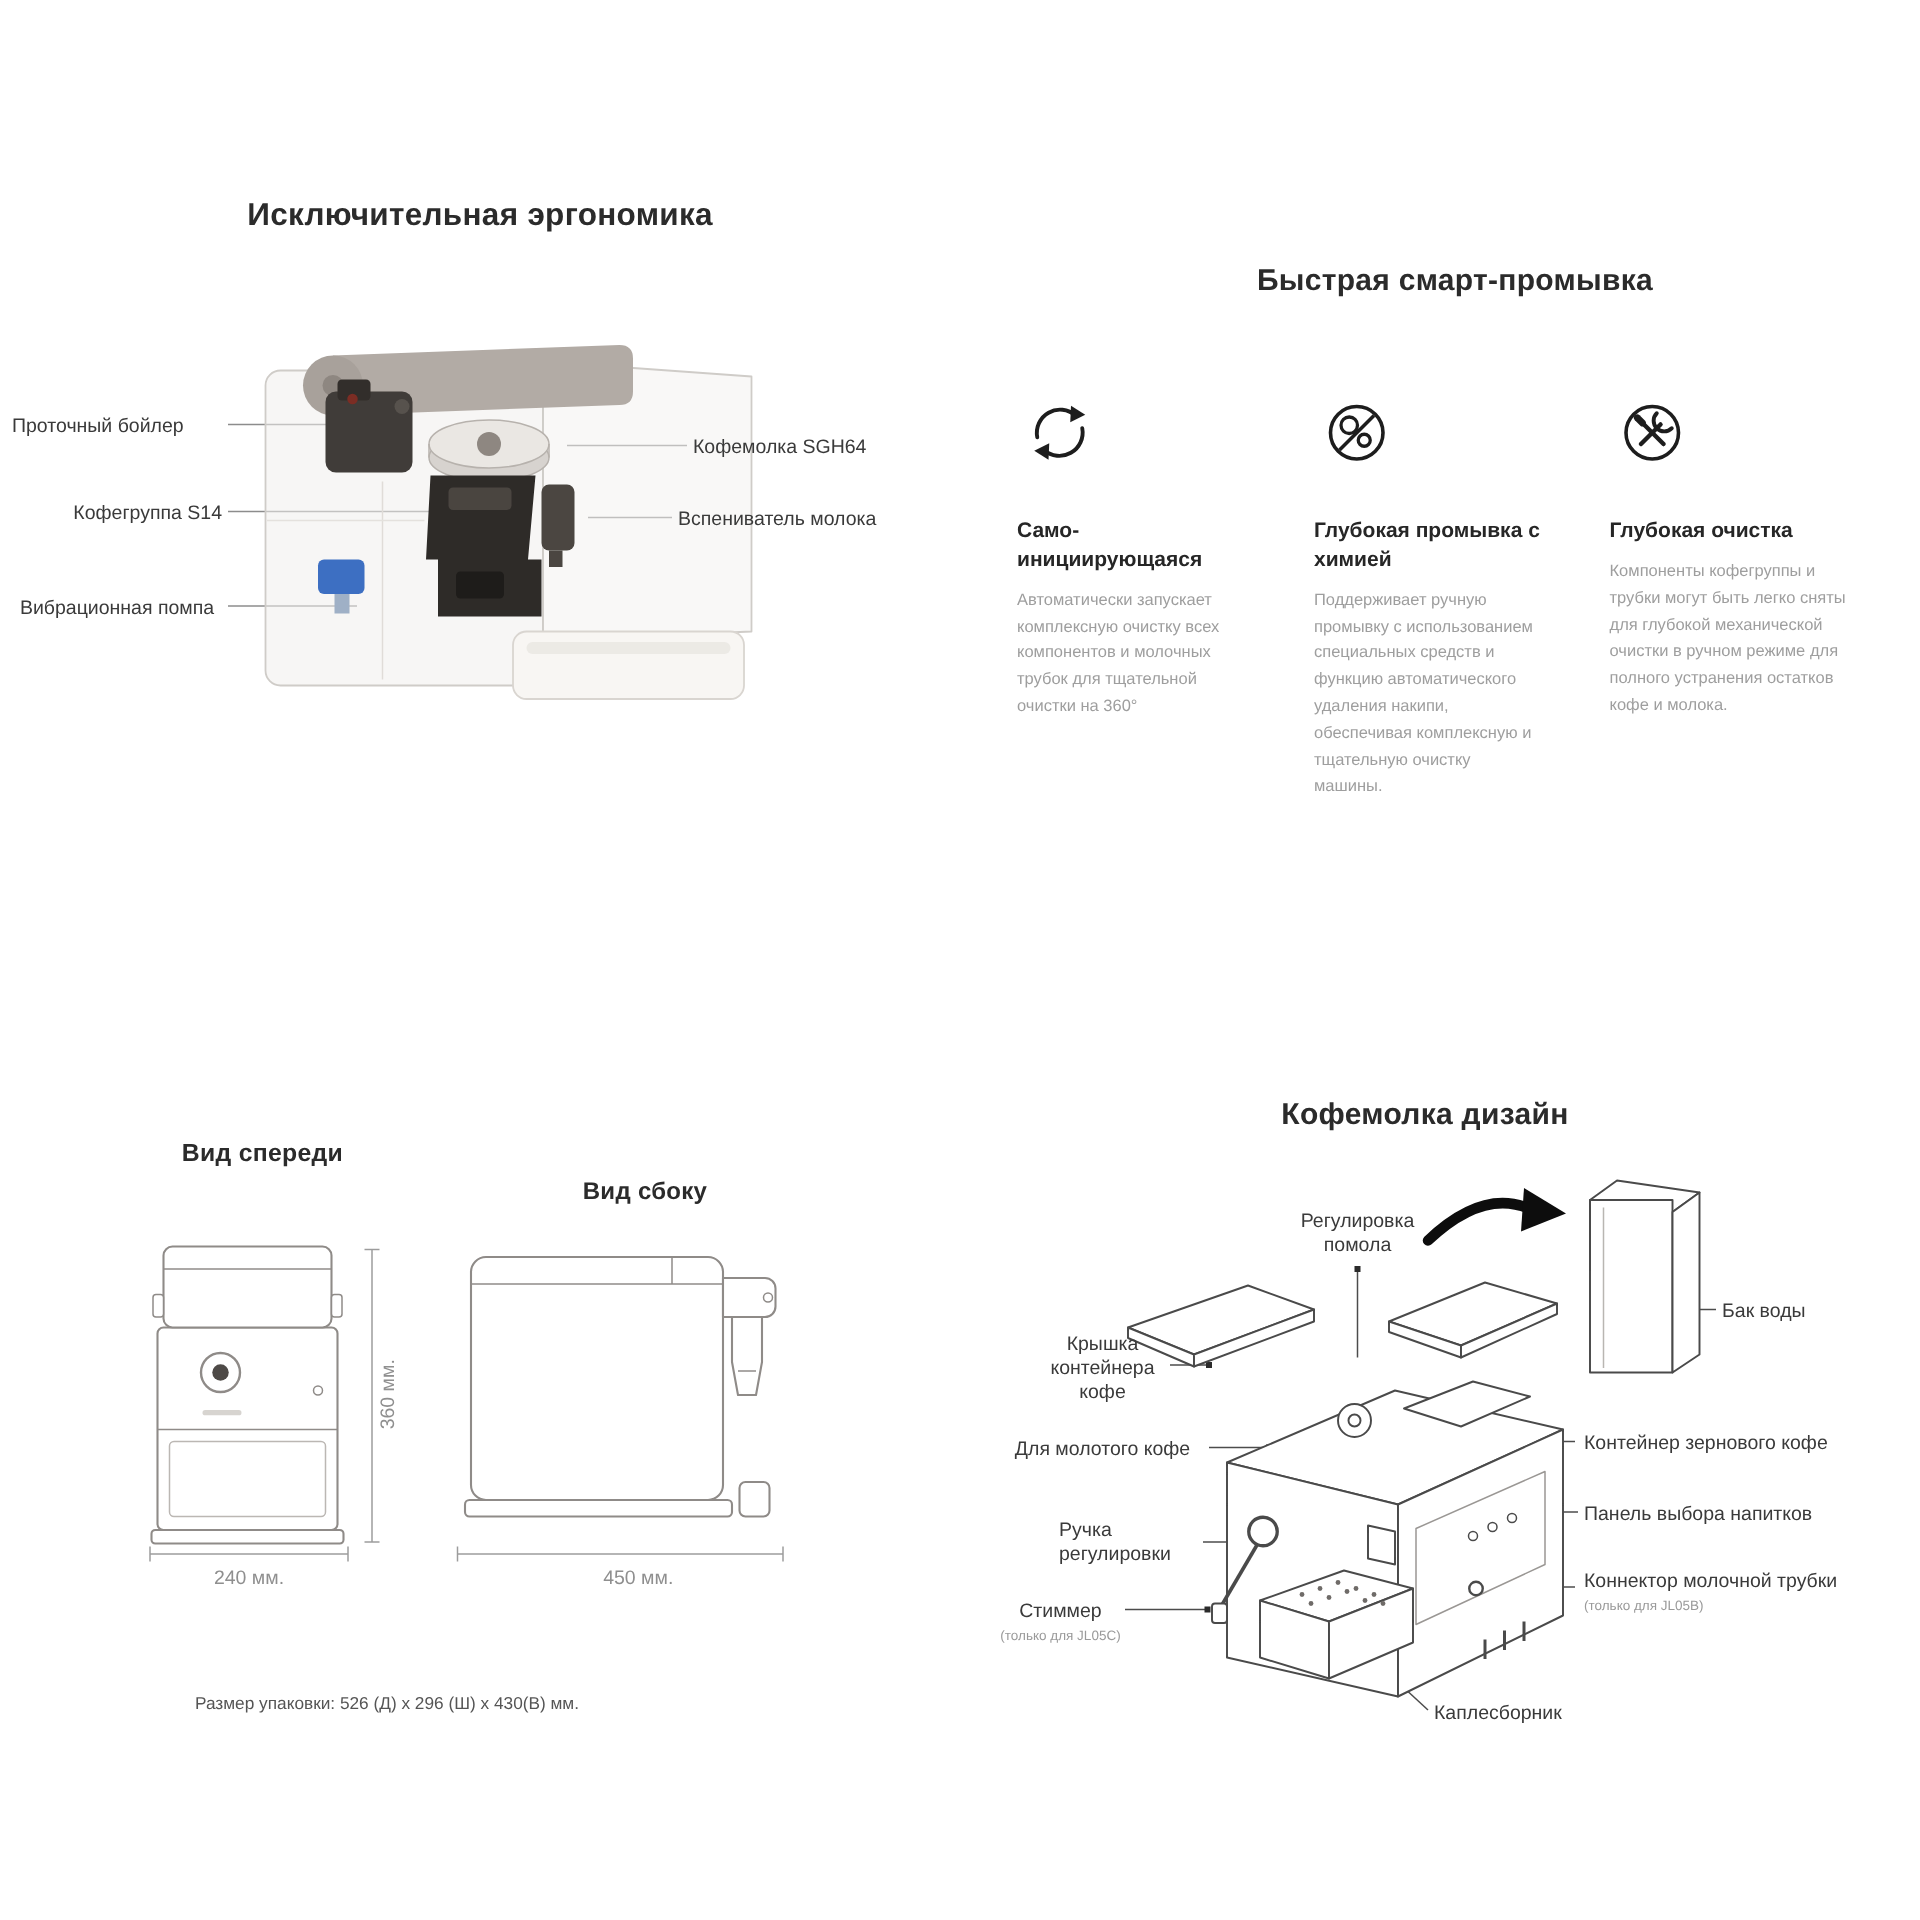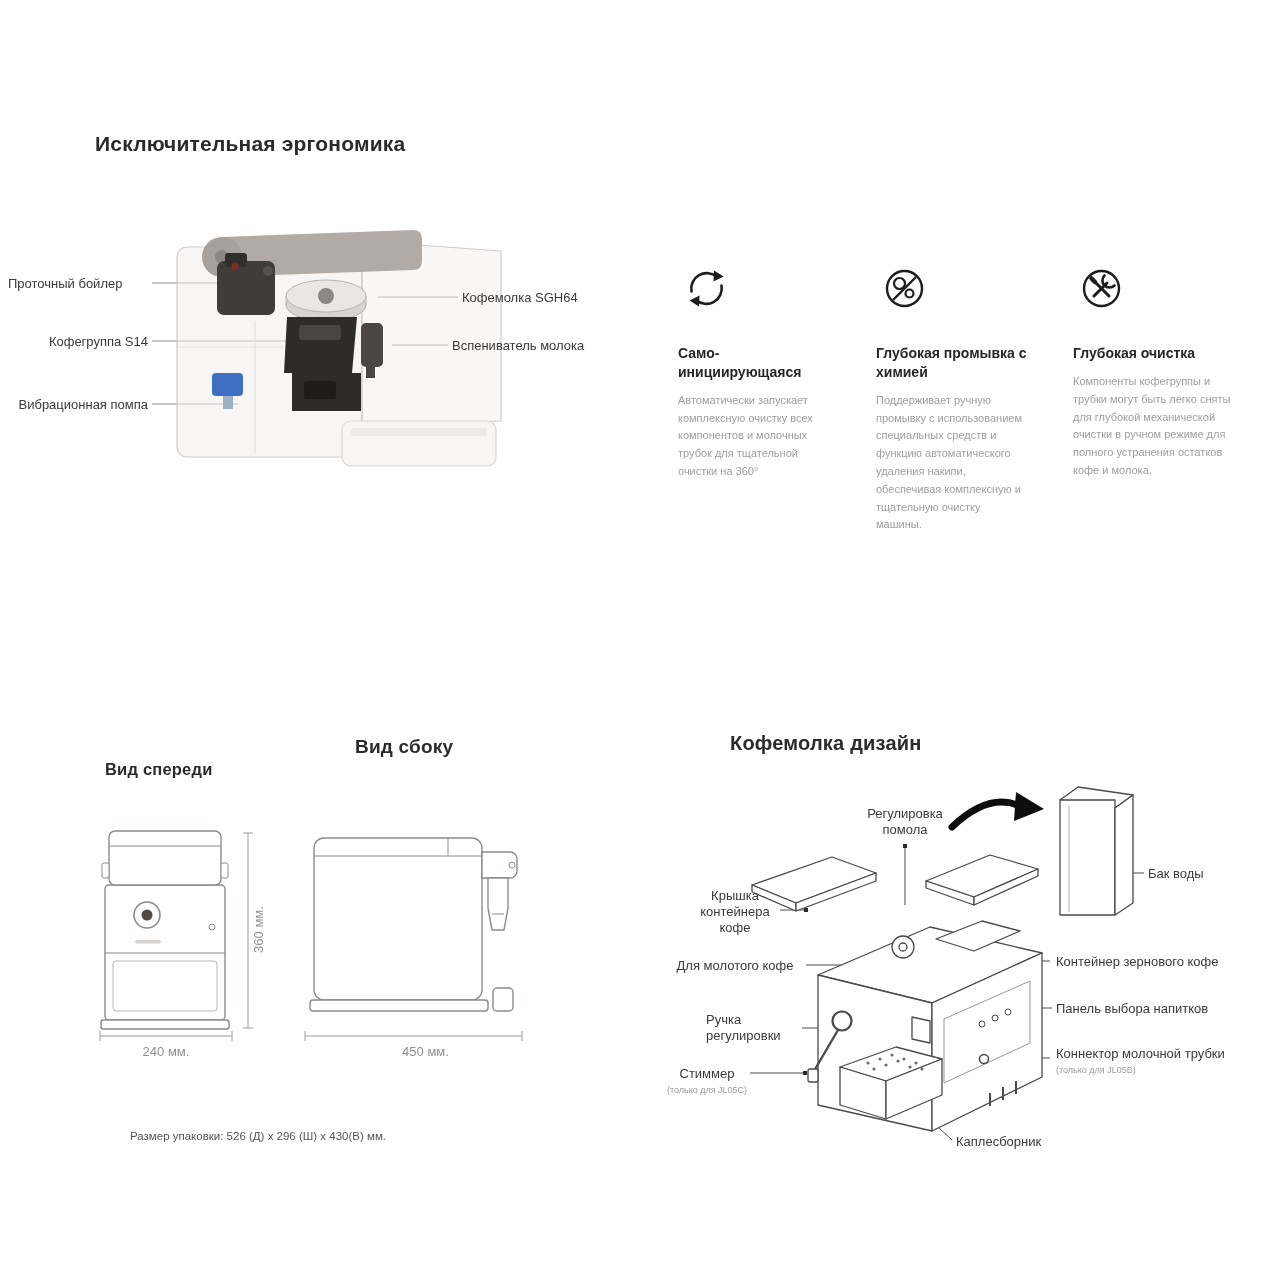--- a/index.html
+++ b/index.html
@@ -2,21 +2,21 @@
 <html><head>
 <meta charset="utf-8">
 <style>
   *{margin:0;padding:0;box-sizing:border-box}
   html,body{background:#ffffff}
   .page{position:relative;width:1280px;height:1280px;background:#fff;overflow:hidden;
         font-family:"Liberation Sans",sans-serif;color:#2d2d2d}
   .layer{position:absolute;left:0;top:0;width:100%;height:100%}
   .abs{position:absolute}
   svg{display:block}
-  .sec-title{font-weight:700;color:#2b2b2b;letter-spacing:.2px}
+  .sec-title{font-weight:700;color:#2b2b2b;text-align:center;letter-spacing:.2px}
   .callout{position:absolute;font-size:13px;color:#3a3a3a;line-height:1.2}
   .dim{position:absolute;font-size:13px;color:#8f8f8f;text-align:center;white-space:nowrap}
   .feat-col{position:absolute}
   .feat-head{font-size:14px;font-weight:700;color:#262626;line-height:1.35;margin:27px 0 10px}
   .feat-text{font-size:11px;color:#9e9e9e;line-height:1.62}
   .m-label{position:absolute;font-size:13px;color:#3a3a3a;line-height:1.22}
   .note{display:block;font-size:9px;color:#9a9a9a;margin-top:3px;font-weight:400}
   .pkg{position:absolute;font-size:11.5px;color:#555;text-align:left}
   .line-overlay{pointer-events:none}
 </style>
@@ -98,26 +98,27 @@
         <rect x="58" y="171" width="10" height="13" fill="#9fb0c6"></rect>
         <line x1="90" y1="96" x2="90" y2="228" stroke="#e0dcd8"></line>
         <line x1="13" y1="122" x2="118" y2="122" stroke="#e4e1dd"></line>
         <rect x="177" y="196" width="154" height="45" rx="9" fill="#f8f6f3" stroke="#d9d5d0" stroke-width="1.2"></rect>
         <rect x="186" y="203" width="136" height="8" rx="4" fill="#eceae5"></rect>
       </g>
     </svg>
 
     <div class="callout" style="left:8px;top:276px;width:123px;text-align:left">Проточный бойлер</div>
     <div class="callout" style="left:25px;top:334px;width:123px;text-align:right">Кофегруппа S14</div>
-    <div class="callout" style="left:8px;top:397px;width:140px;text-align:right">Вибрационная помпа</div>
+    <div class="callout" style="left:8px;top:397px;width:140px;text-align:center">Вибрационная помпа</div>
     <div class="callout" style="left:462px;top:290px;width:140px">Кофемолка SGH64</div>
     <div class="callout" style="left:452px;top:338px;width:160px">Вспениватель молока</div>
   </div>
 
   <div class="layer">
+    <h2 class="sec-title abs" style="left:730px;top:176px;width:480px;font-size:20px">Быстрая смарт-промывка</h2>
 
     <div class="feat-col" style="left:678px;top:260px;width:148px">
       <svg width="57" height="57" viewBox="0 0 57 57">
         <g fill="none" stroke="#1d1d1d" stroke-width="2.6" stroke-linecap="round">
           <path d="M13.5 31.5 A 15.5 15.5 0 0 1 39 17"></path>
           <path d="M43.5 25.5 A 15.5 15.5 0 0 1 18 40"></path>
         </g>
         <polygon points="36,10.5 45.5,16.5 35.5,21.5" fill="#1d1d1d"></polygon>
         <polygon points="21,46.5 11.5,40.5 21.5,35.5" fill="#1d1d1d"></polygon>
       </svg>
@@ -148,21 +149,21 @@
           <circle cx="33.5" cy="33.5" r="4" stroke-width="2.2" fill="#fff"></circle>
         </g>
       </svg>
       <div class="feat-head">Глубокая промывка с химией</div>
       <div class="feat-text">Поддерживает ручную промывку с использованием специальных средств и функцию автоматического удаления накипи, обеспечивая комплексную и тщательную очистку машины.</div>
     </div>
   </div>
 
   <div class="layer">
     <h3 class="sec-title abs" style="left:105px;top:760px;width:140px;font-size:16.5px">Вид спереди</h3>
-    <h3 class="sec-title abs" style="left:355px;top:736px;width:150px;font-size:19px">Вид сбоку</h3>
+    <h3 class="sec-title abs" style="left:355px;top:786px;width:150px;font-size:16px">Вид сбоку</h3>
 
     <svg class="abs" style="left:95px;top:823px" width="140" height="207" viewBox="0 0 140 207">
       <g fill="#fff" stroke="#8f8b88" stroke-width="1.4" stroke-linejoin="round">
         <rect x="10" y="62" width="120" height="135" rx="4"></rect>
         <rect x="14" y="8" width="112" height="54" rx="6"></rect>
         <line x1="14" y1="23" x2="126" y2="23" stroke-width="1"></line>
         <rect x="7" y="40" width="7" height="15" rx="2" stroke-width="1"></rect>
         <rect x="126" y="40" width="7" height="15" rx="2" stroke-width="1"></rect>
         <circle cx="52" cy="92" r="13" stroke-width="1.6"></circle>
         <circle cx="52" cy="92" r="5.5" fill="#4e4a47" stroke="none"></circle>

